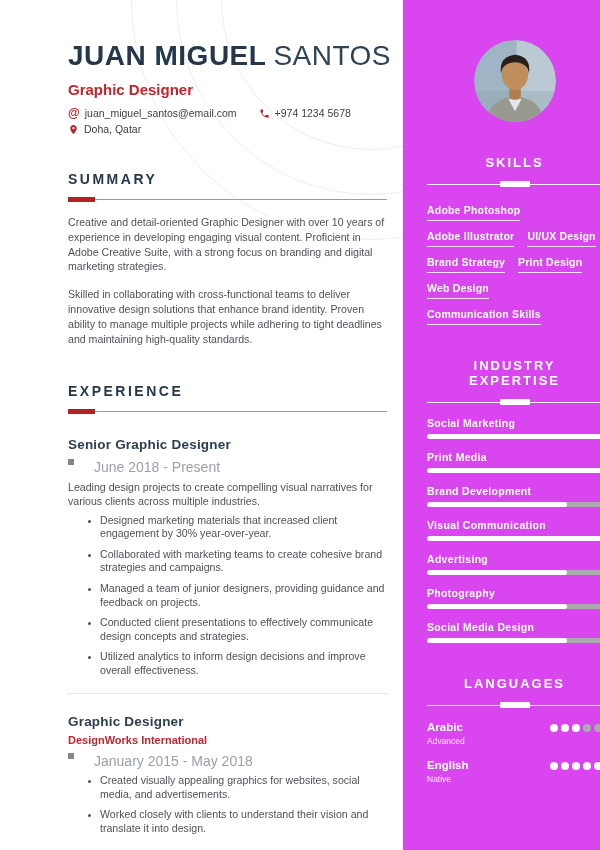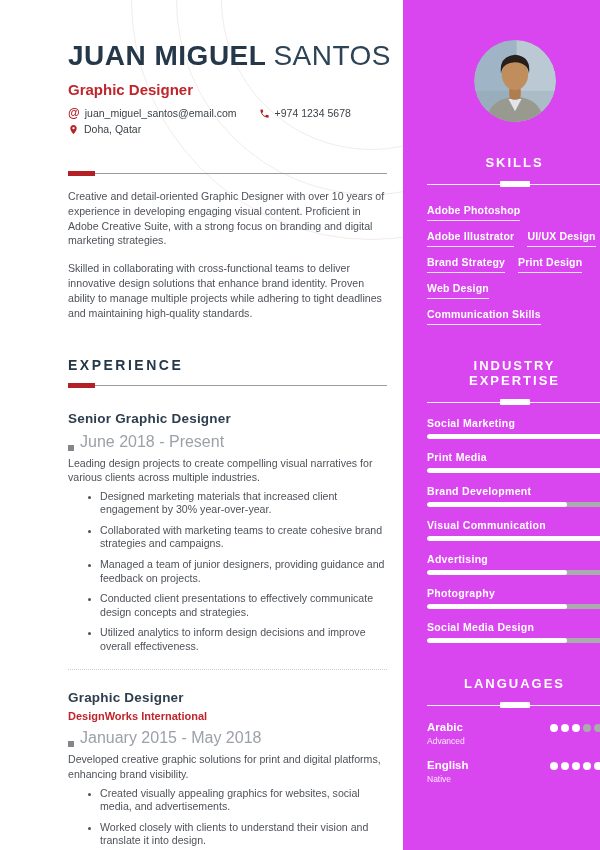--- a/index.html
+++ b/index.html
@@ -32,21 +32,21 @@
   .section { margin-top:36px; }
   .sec-head { font-size:14px; font-weight:800; letter-spacing:2.5px; color:#24384a; }
   .sec-rule { position:relative; height:5px; margin-top:10px; }
   .sec-rule::before { content:""; position:absolute; left:0; right:0; top:2px; height:1px; background:#9b9b9b; }
   .sec-rule::after  { content:""; position:absolute; left:0; top:0; width:27px; height:5px; background:#b32025; }
 
   .para { margin-top:13px; font-size:10.6px; line-height:1.4; color:#4e5258; }
 
   .jobtitle { font-size:13.5px; font-weight:700; color:#2e3e4e; letter-spacing:0.2px; }
   .company  { margin-top:5px; font-size:11px; font-weight:700; color:#c0252b; }
-  .daterow  { margin-top:7px; display:flex; align-items:flex-end; gap:6px; font-size:16px; color:#9ca1a8; }
+  .daterow  { margin-top:7px; display:flex; align-items:flex-start; gap:20px; font-size:14px; color:#9ca1a8; }
   .datesq   { width:6px; height:6px; background:#83878c; display:inline-block; }
   .jobdesc  { margin-top:5px; font-size:10.6px; line-height:1.38; color:#4e5258; }
   .jbullets { margin-top:5px; padding-left:32px; }
   .jbullets li { font-size:10.6px; line-height:1.28; color:#4e5258; margin-bottom:7px; }
   .jbullets li::marker { color:#4e5258; font-size:9px; }
   .job { margin-top:23px; }
   .job-divider { border:none; border-top:1.5px dotted #cfcfcf; margin:16px 0 20px 0; }
 
   
   .sidebar { position:absolute; left:377px; top:0; width:223px; height:850px; background:#d946ef; z-index:2; padding:0 24px; }
@@ -111,20 +111,21 @@
         <span class="contact-item">
           <svg class="cicon" viewBox="0 0 24 24">
               <path fill="#b3242a" d="M12 2C8.13 2 5 5.13 5 9c0 5.25 7 13 7 13s7-7.75 7-13c0-3.87-3.13-7-7-7zm0 9.5A2.5 2.5 0 1 1 12 6.5a2.5 2.5 0 0 1 0 5z"></path>
             </svg>
           <span>Doha, Qatar</span>
         </span>
       </div>
     </div>
 
     <div class="section">
+      <div class="sec-head">SUMMARY</div>
       <div class="sec-rule"></div>
       <p class="para">Creative and detail-oriented Graphic Designer with over 10 years of experience in developing engaging visual content. Proficient in Adobe Creative Suite, with a strong focus on branding and digital marketing strategies.</p>
       <p class="para">Skilled in collaborating with cross-functional teams to deliver innovative design solutions that enhance brand identity. Proven ability to manage multiple projects while adhering to tight deadlines and maintaining high-quality standards.</p>
     </div>
 
     <div class="section">
       <div class="sec-head">EXPERIENCE</div>
       <div class="sec-rule"></div>
 
       <div class="job">
@@ -145,21 +146,20 @@
 
       <hr class="job-divider">
 
       <div class="job" style="margin-top:0">
         <div class="jobtitle">Graphic Designer</div>
         <div class="company">DesignWorks International</div>
         <div class="daterow">
           <span class="datesq"></span>
           <span>January 2015 - May 2018</span>
         </div>
-        <div class="jobdesc">Developed creative graphic solutions for print and digital platforms, enhancing brand visibility.</div>
         <ul class="jbullets">
           <li>Created visually appealing graphics for websites, social media, and advertisements.</li>
           <li>Worked closely with clients to understand their vision and translate it into design.</li>
 
         </ul>
       </div>
     </div>
   </div>
 
   <div class="sidebar">

